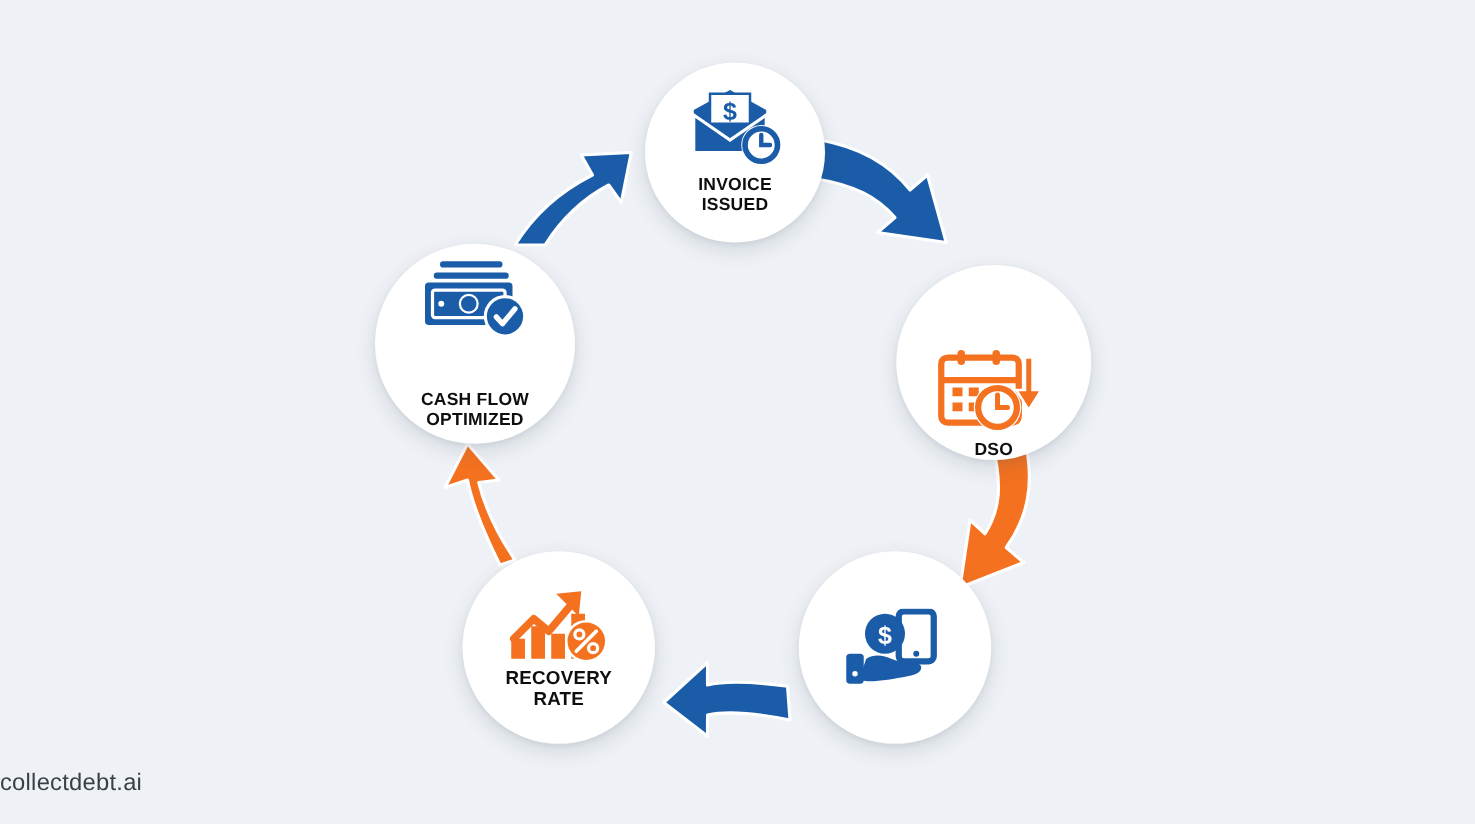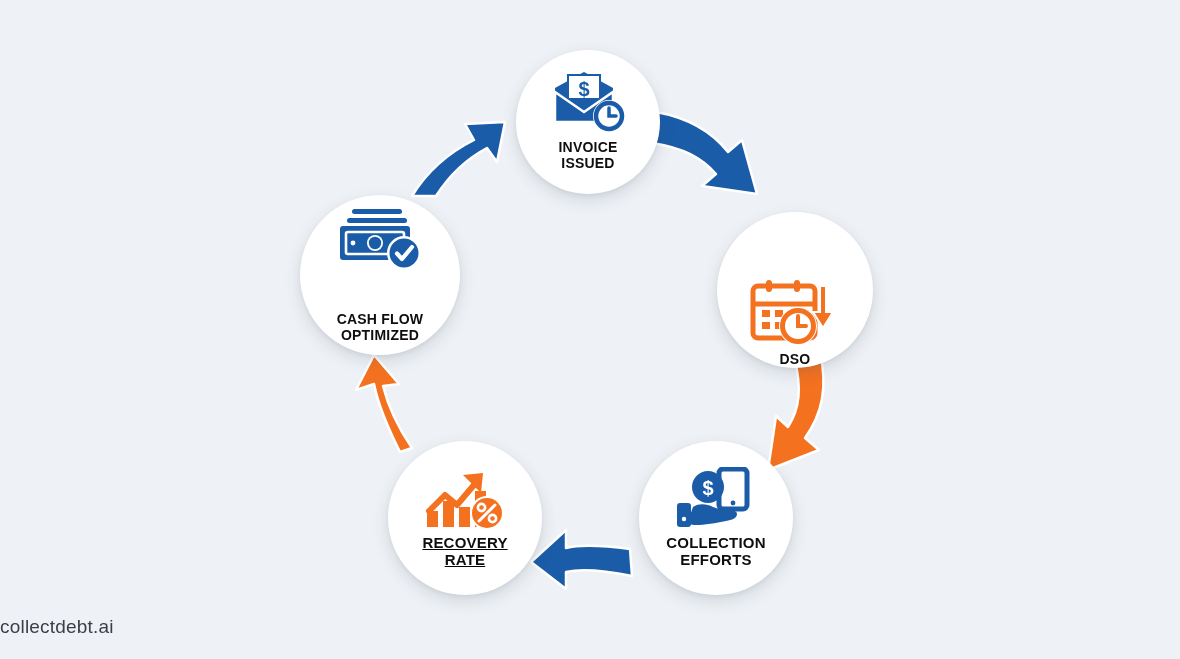--- a/index.html
+++ b/index.html
@@ -190,25 +190,23 @@
         <circle cx="33" cy="20" r="16" fill="#1a5ca8"></circle>
         <text x="33" y="28" font-family="'Liberation Sans',sans-serif" font-size="20" font-weight="bold" fill="#ffffff" text-anchor="middle">$</text>
 
         <path d="M18 40 c6 -4 14 -3 20 0 c5 2 10 3 15 3 c5 0 9 1 9 4 c0 4 -5 6 -11 7
                  c-10 2 -22 4 -30 4 c-5 0 -8 -1 -8 -4 Z" fill="#1a5ca8"></path>
 
         <rect x="2" y="36" width="14" height="24" rx="3" fill="#1a5ca8"></rect>
         <circle cx="9" cy="52" r="2.2" fill="#ffffff"></circle>
       </svg>
     </span>
-    <div class="node-label">COLLECTION
-EFFORTS</div>
-  </div>
-
-  <div class="node node-sm" style="left:388px; top:441px; width:154px; height:154px;text-decoration:underline;">
+  </div>
+
+  <div class="node node-sm" style="left:370px; top:441px; width:154px; height:154px;">
     <span class="node-icon">
       <svg width="84" height="62" viewBox="0 0 84 62">
 
         <path d="M6 44 L22 28 L34 38 L56 12" fill="none" stroke="#f4711f" stroke-width="6" stroke-linecap="round" stroke-linejoin="round"></path>
         <path d="M40 8 L60 6 L58 26 Z" fill="#f4711f"></path>
 
         <rect x="4" y="44" width="11" height="16" fill="#f4711f"></rect>
         <rect x="20" y="34" width="11" height="26" fill="#f4711f"></rect>
         <rect x="36" y="40" width="11" height="20" fill="#f4711f"></rect>
         <rect x="52" y="24" width="11" height="36" fill="#f4711f"></rect>

